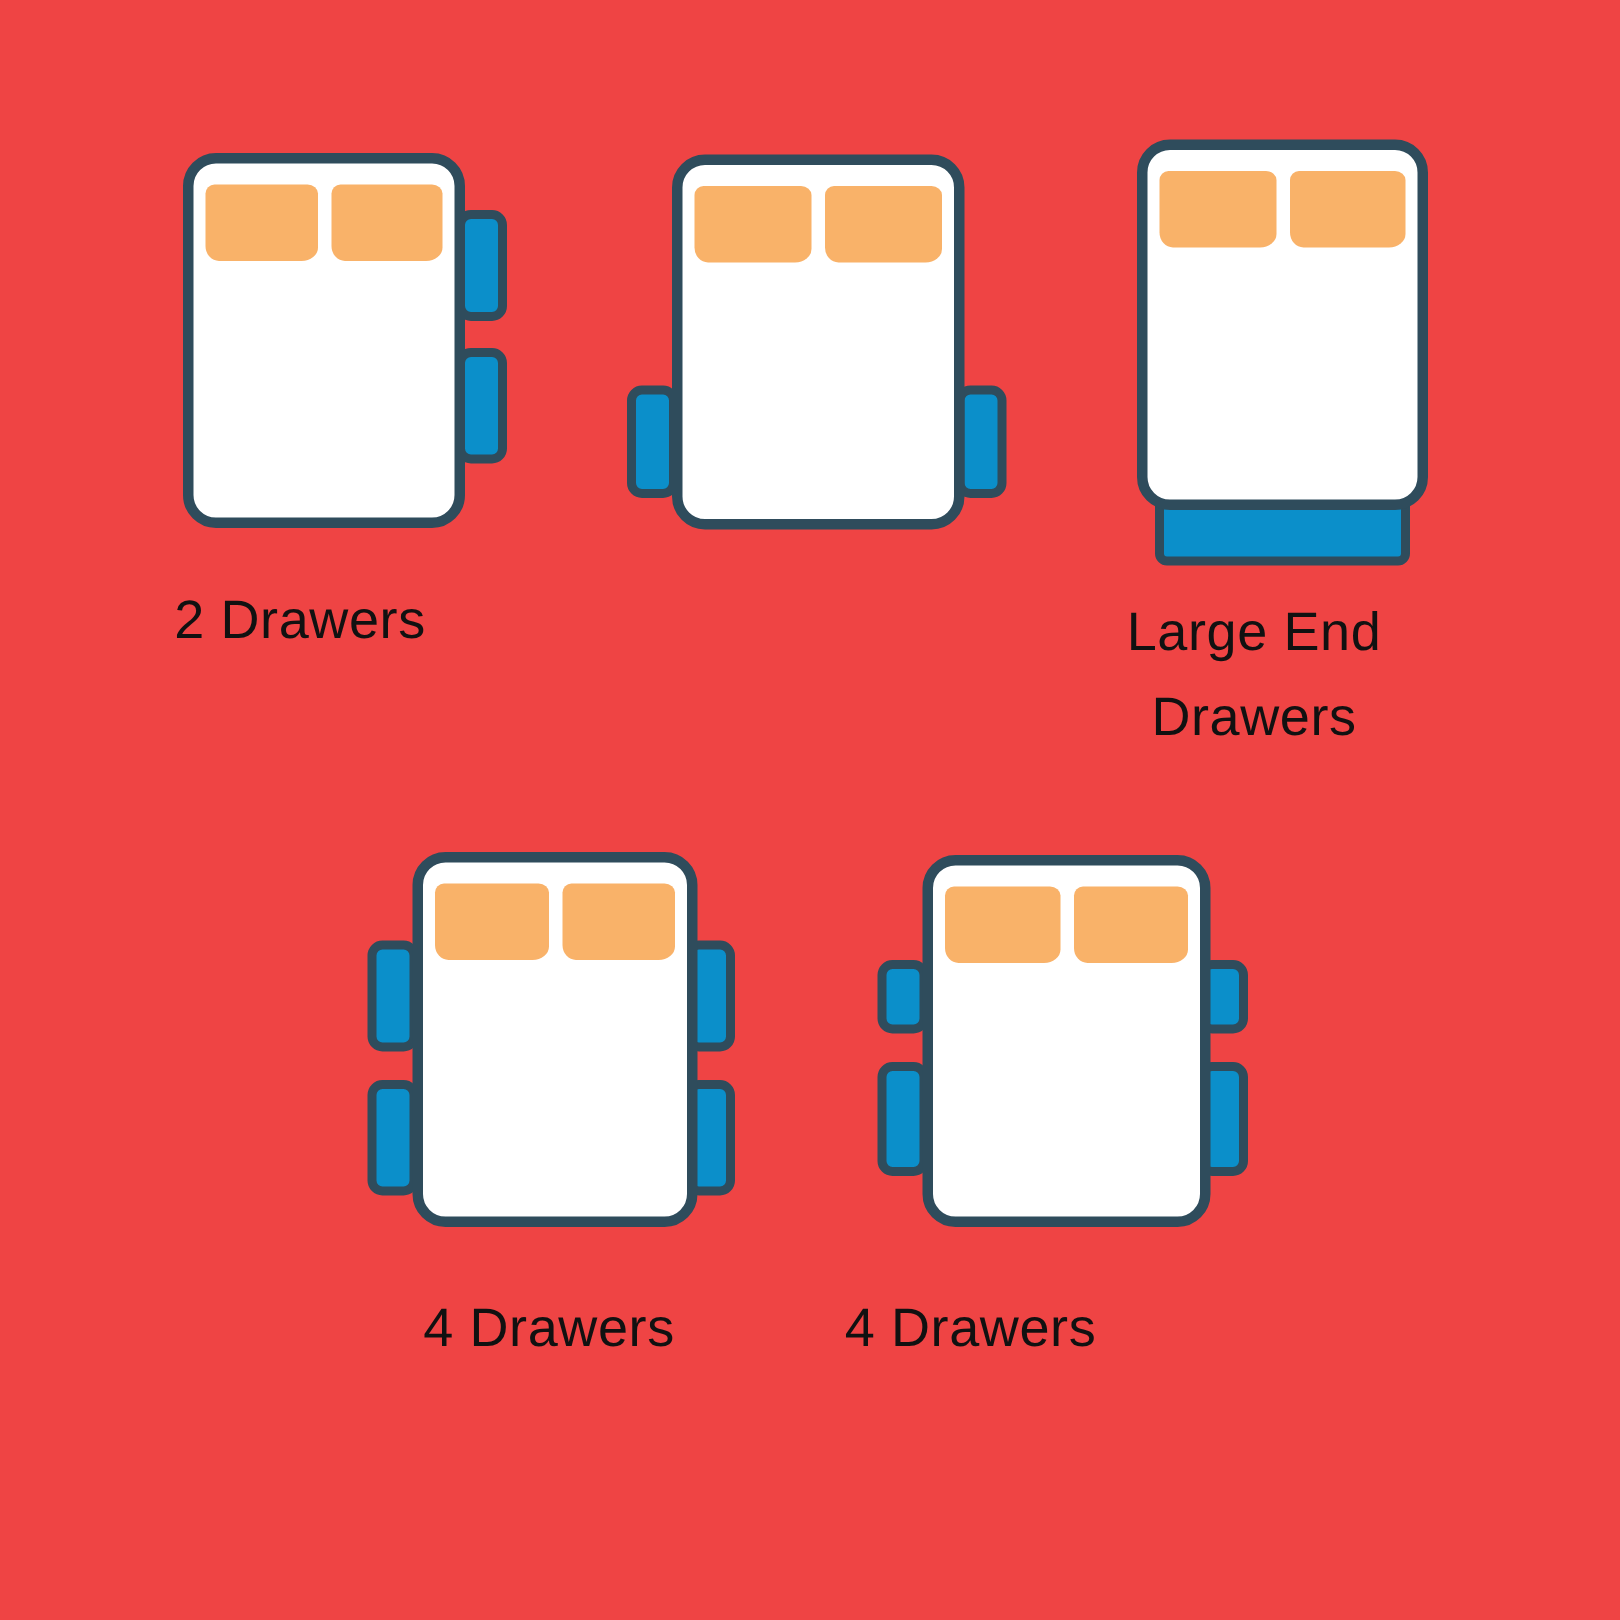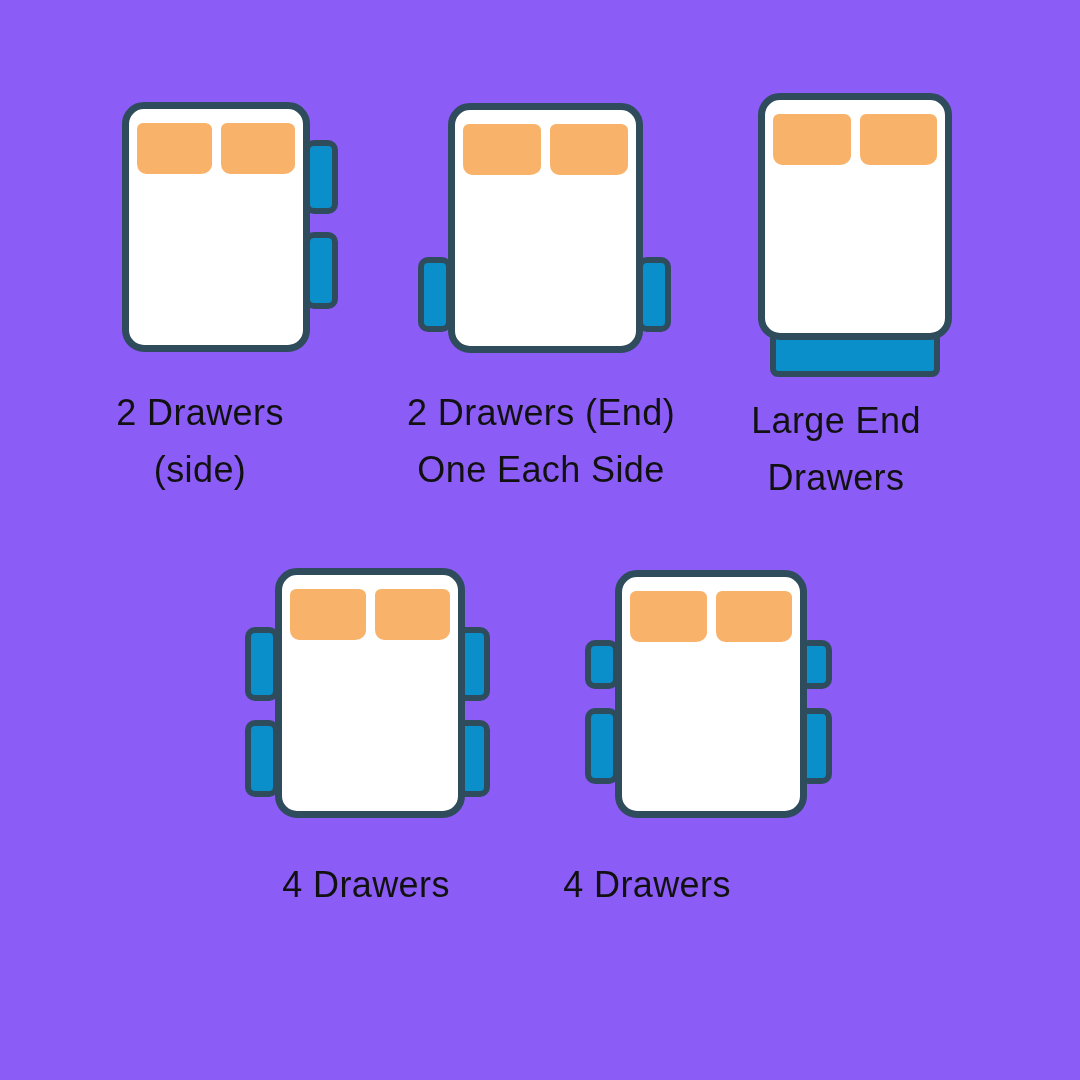--- a/index.html
+++ b/index.html
@@ -1,20 +1,20 @@
 <!DOCTYPE html>
 <html style="--outline: #2f4c5c; --drawer: #0b8fca; --pillow: #f9b269; --text: #111111;"><head>
 <meta charset="utf-8">
 <style>
   html, body { margin: 0; padding: 0; background: #ffffff; }
   .canvas {
     position: relative;
     width: 1080px;
     height: 1080px;
-    background: #8b5cf6;
+    background: #ef4444;
     font-family: "Liberation Sans", sans-serif;
     overflow: hidden;
   }
   .bed { position: absolute; }
   .bed-body {
     position: absolute;
     inset: 0;
     background: #ffffff;
     border: 7px solid var(--outline);
     border-radius: 22px;
@@ -60,34 +60,29 @@
   <div class="bed" style="left:122px; top:102px; width:188px; height:250px;">
     <div class="drawer" style="left:182px; top:38px; width:34px; height:74px;"></div>
     <div class="drawer" style="left:182px; top:130px; width:34px; height:77px;"></div>
     <div class="bed-body">
       <div class="pillow"></div>
       <div class="pillow"></div>
     </div>
   </div>
   <div class="label" style="left:200px; top:384px;">
     <span class="line">2 Drawers</span>
-    <span class="line">(side)</span>
   </div>
 
   <div class="bed" style="left:448px; top:103px; width:195px; height:250px;">
     <div class="drawer" style="left:-30px; top:154px; width:34px; height:75px;"></div>
     <div class="drawer" style="left:189px; top:154px; width:34px; height:75px;"></div>
     <div class="bed-body">
       <div class="pillow"></div>
       <div class="pillow"></div>
     </div>
-  </div>
-  <div class="label" style="left:541px; top:384px;">
-    <span class="line">2 Drawers (End)</span>
-    <span class="line">One Each Side</span>
   </div>
 
   <div class="bed" style="left:758px; top:93px; width:194px; height:247px;">
     <div class="drawer" style="left:12px; top:237px; width:170px; height:47px; border-radius:8px;"></div>
     <div class="bed-body">
       <div class="pillow"></div>
       <div class="pillow"></div>
     </div>
   </div>
   <div class="label" style="left:836px; top:392px;">

